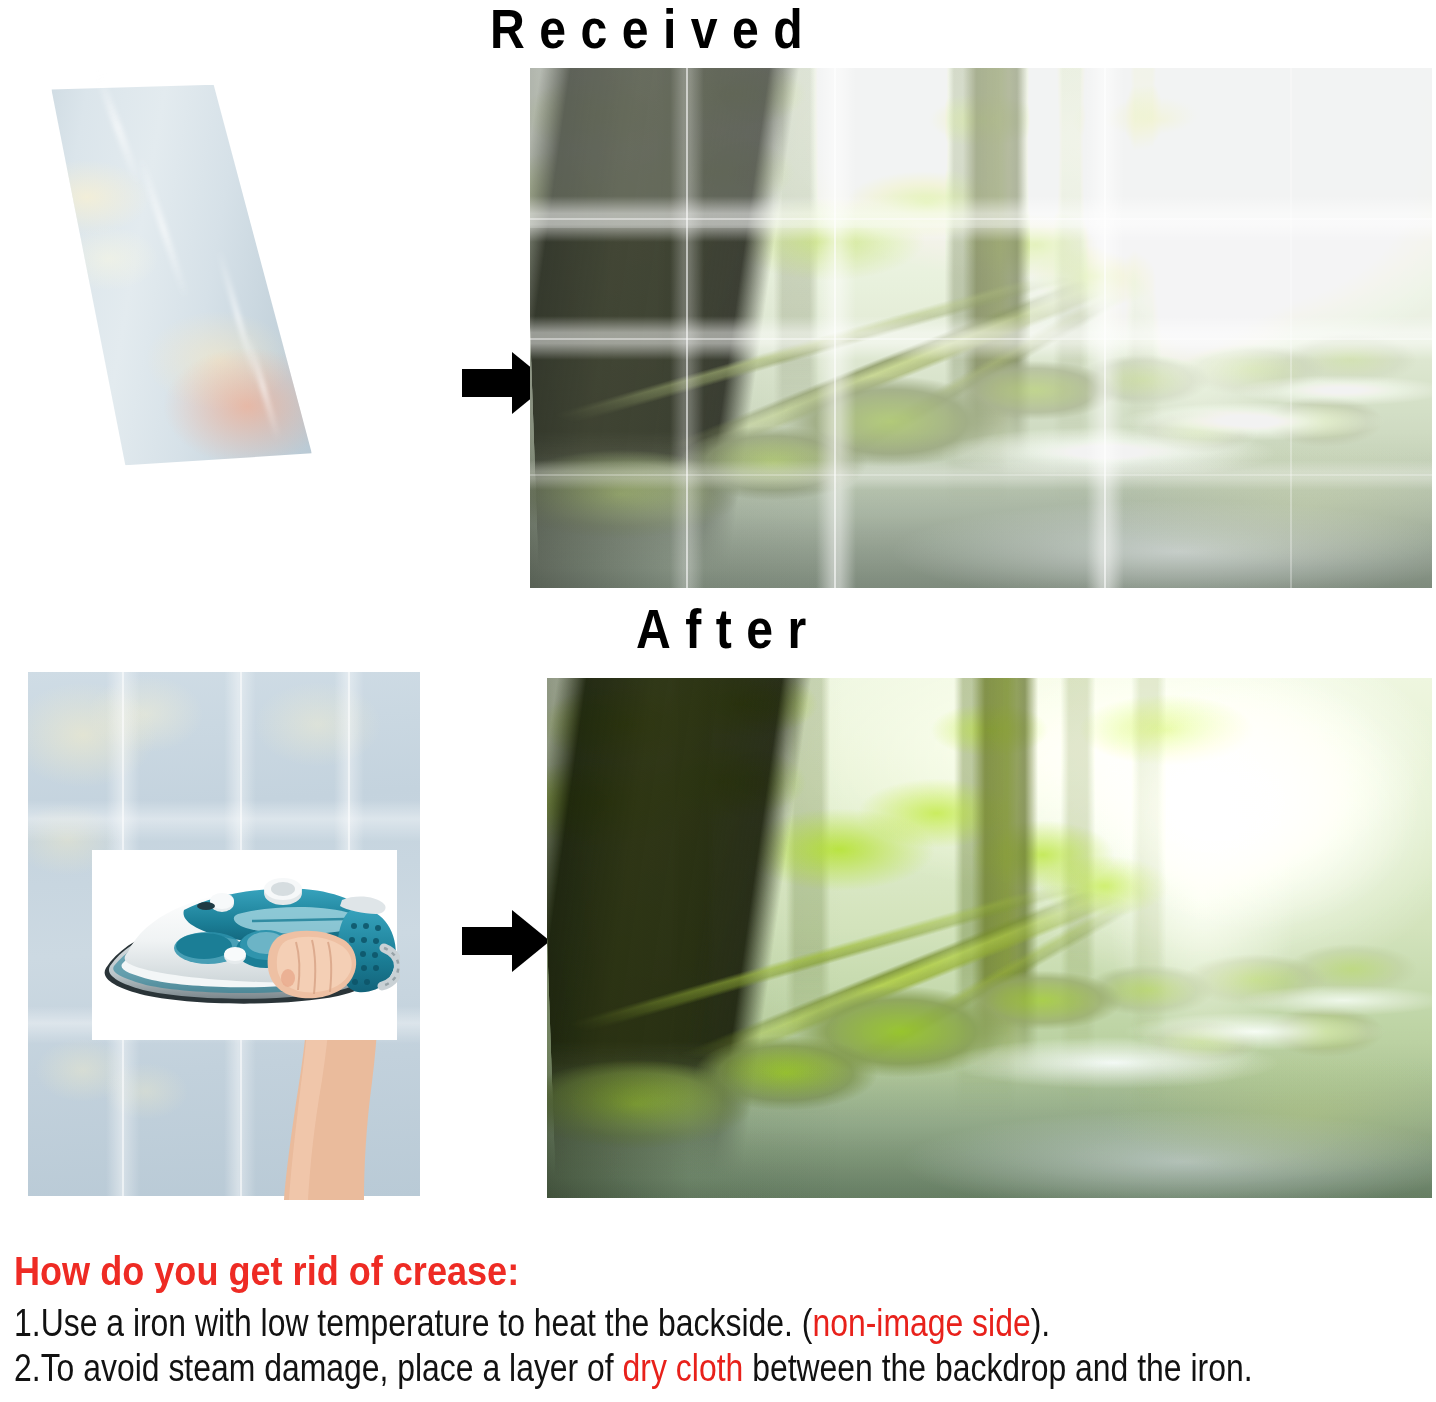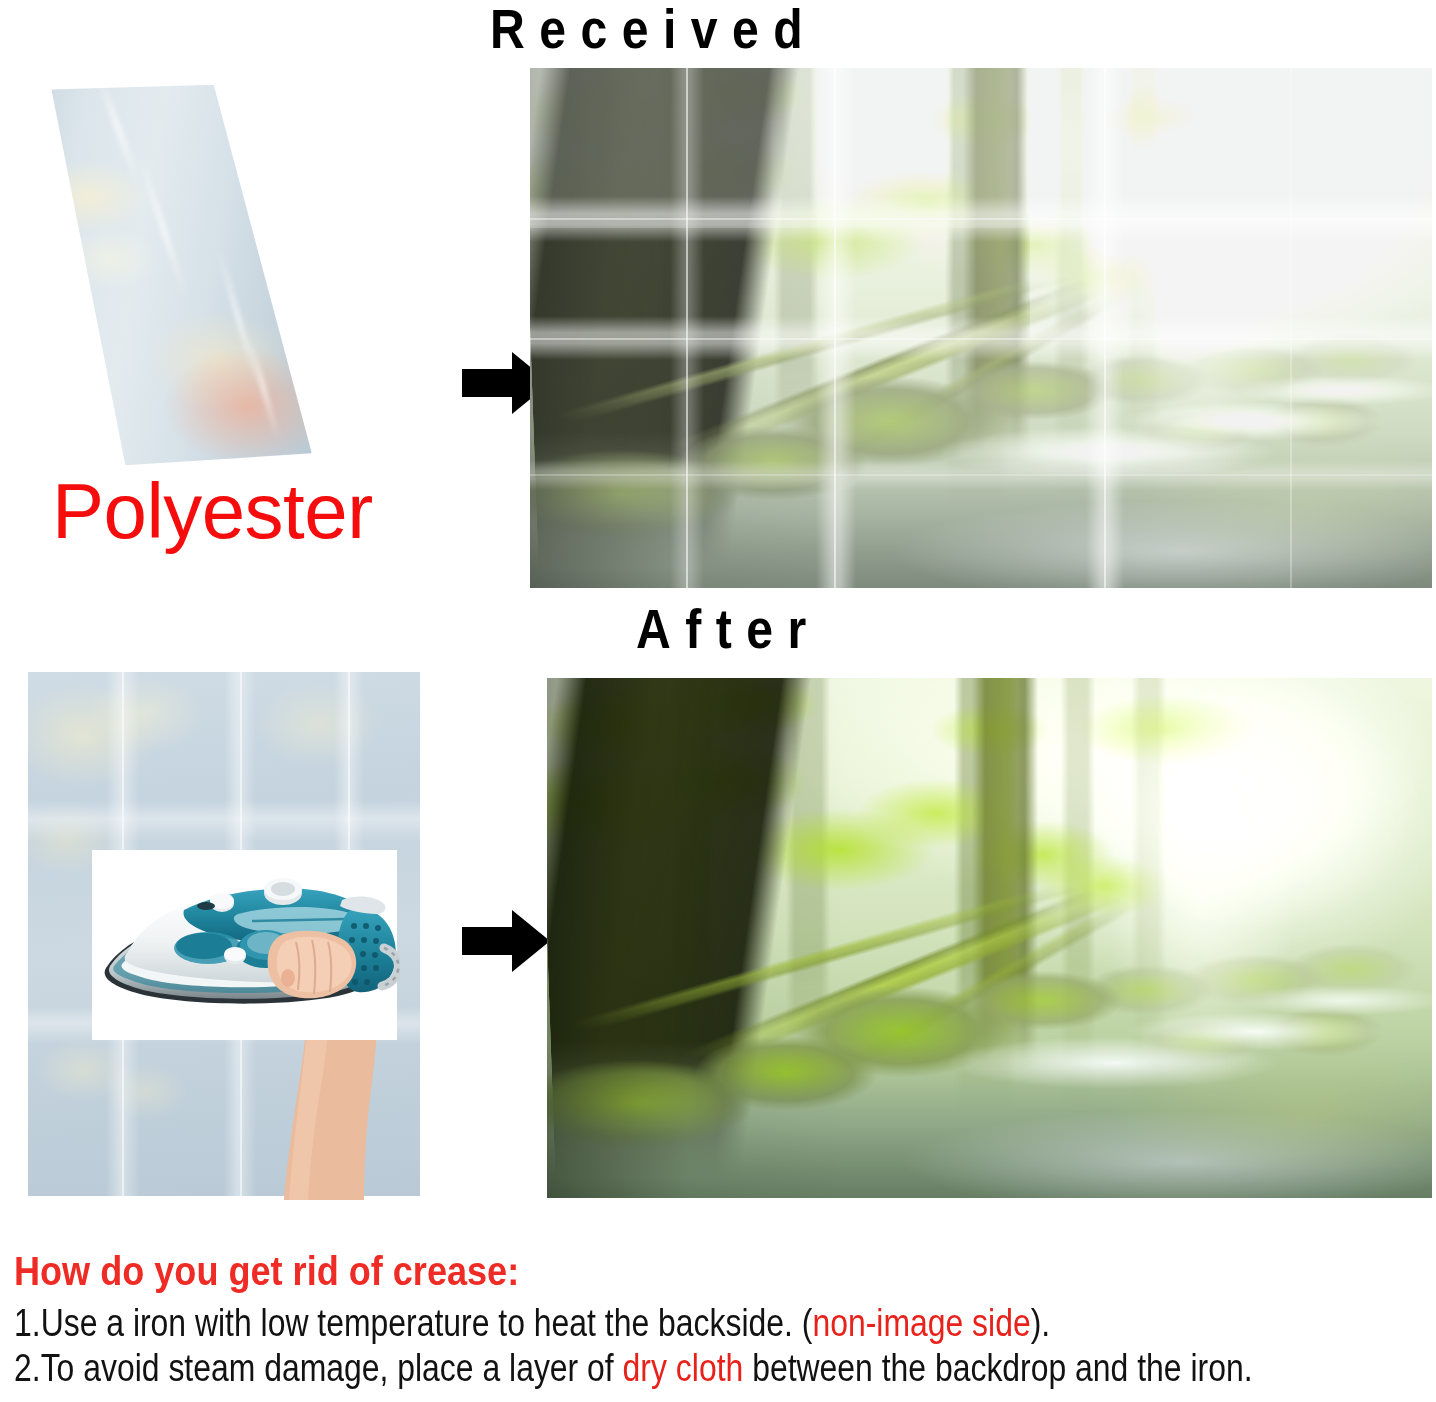--- a/index.html
+++ b/index.html
@@ -302,21 +302,20 @@
   <div class="section-title" id="title-received">Received</div>
 
   <div id="folded-fabric">
     <div class="sheet"></div>
     <div class="streak" style="left:40px; top:40px; width:120px; height:8px; transform:rotate(70deg);"></div>
     <div class="streak" style="left:70px; top:140px; width:150px; height:7px; transform:rotate(72deg);"></div>
     <div class="streak" style="left:150px; top:230px; width:140px; height:6px; transform:rotate(74deg);"></div>
     <div class="streak" style="left:190px; top:300px; width:110px; height:6px; transform:rotate(74deg);"></div>
   </div>
 
-  <div id="polyester-label">Polyester</div>
 
   <div class="arrow" id="arrow-top">
     <div class="shaft"></div>
     <div class="head"></div>
   </div>
 
   <div class="forest" id="forest-received">
     <div class="scene">
       <div class="layer f-haze"></div>
       <div class="layer f-backtrunks"></div>

